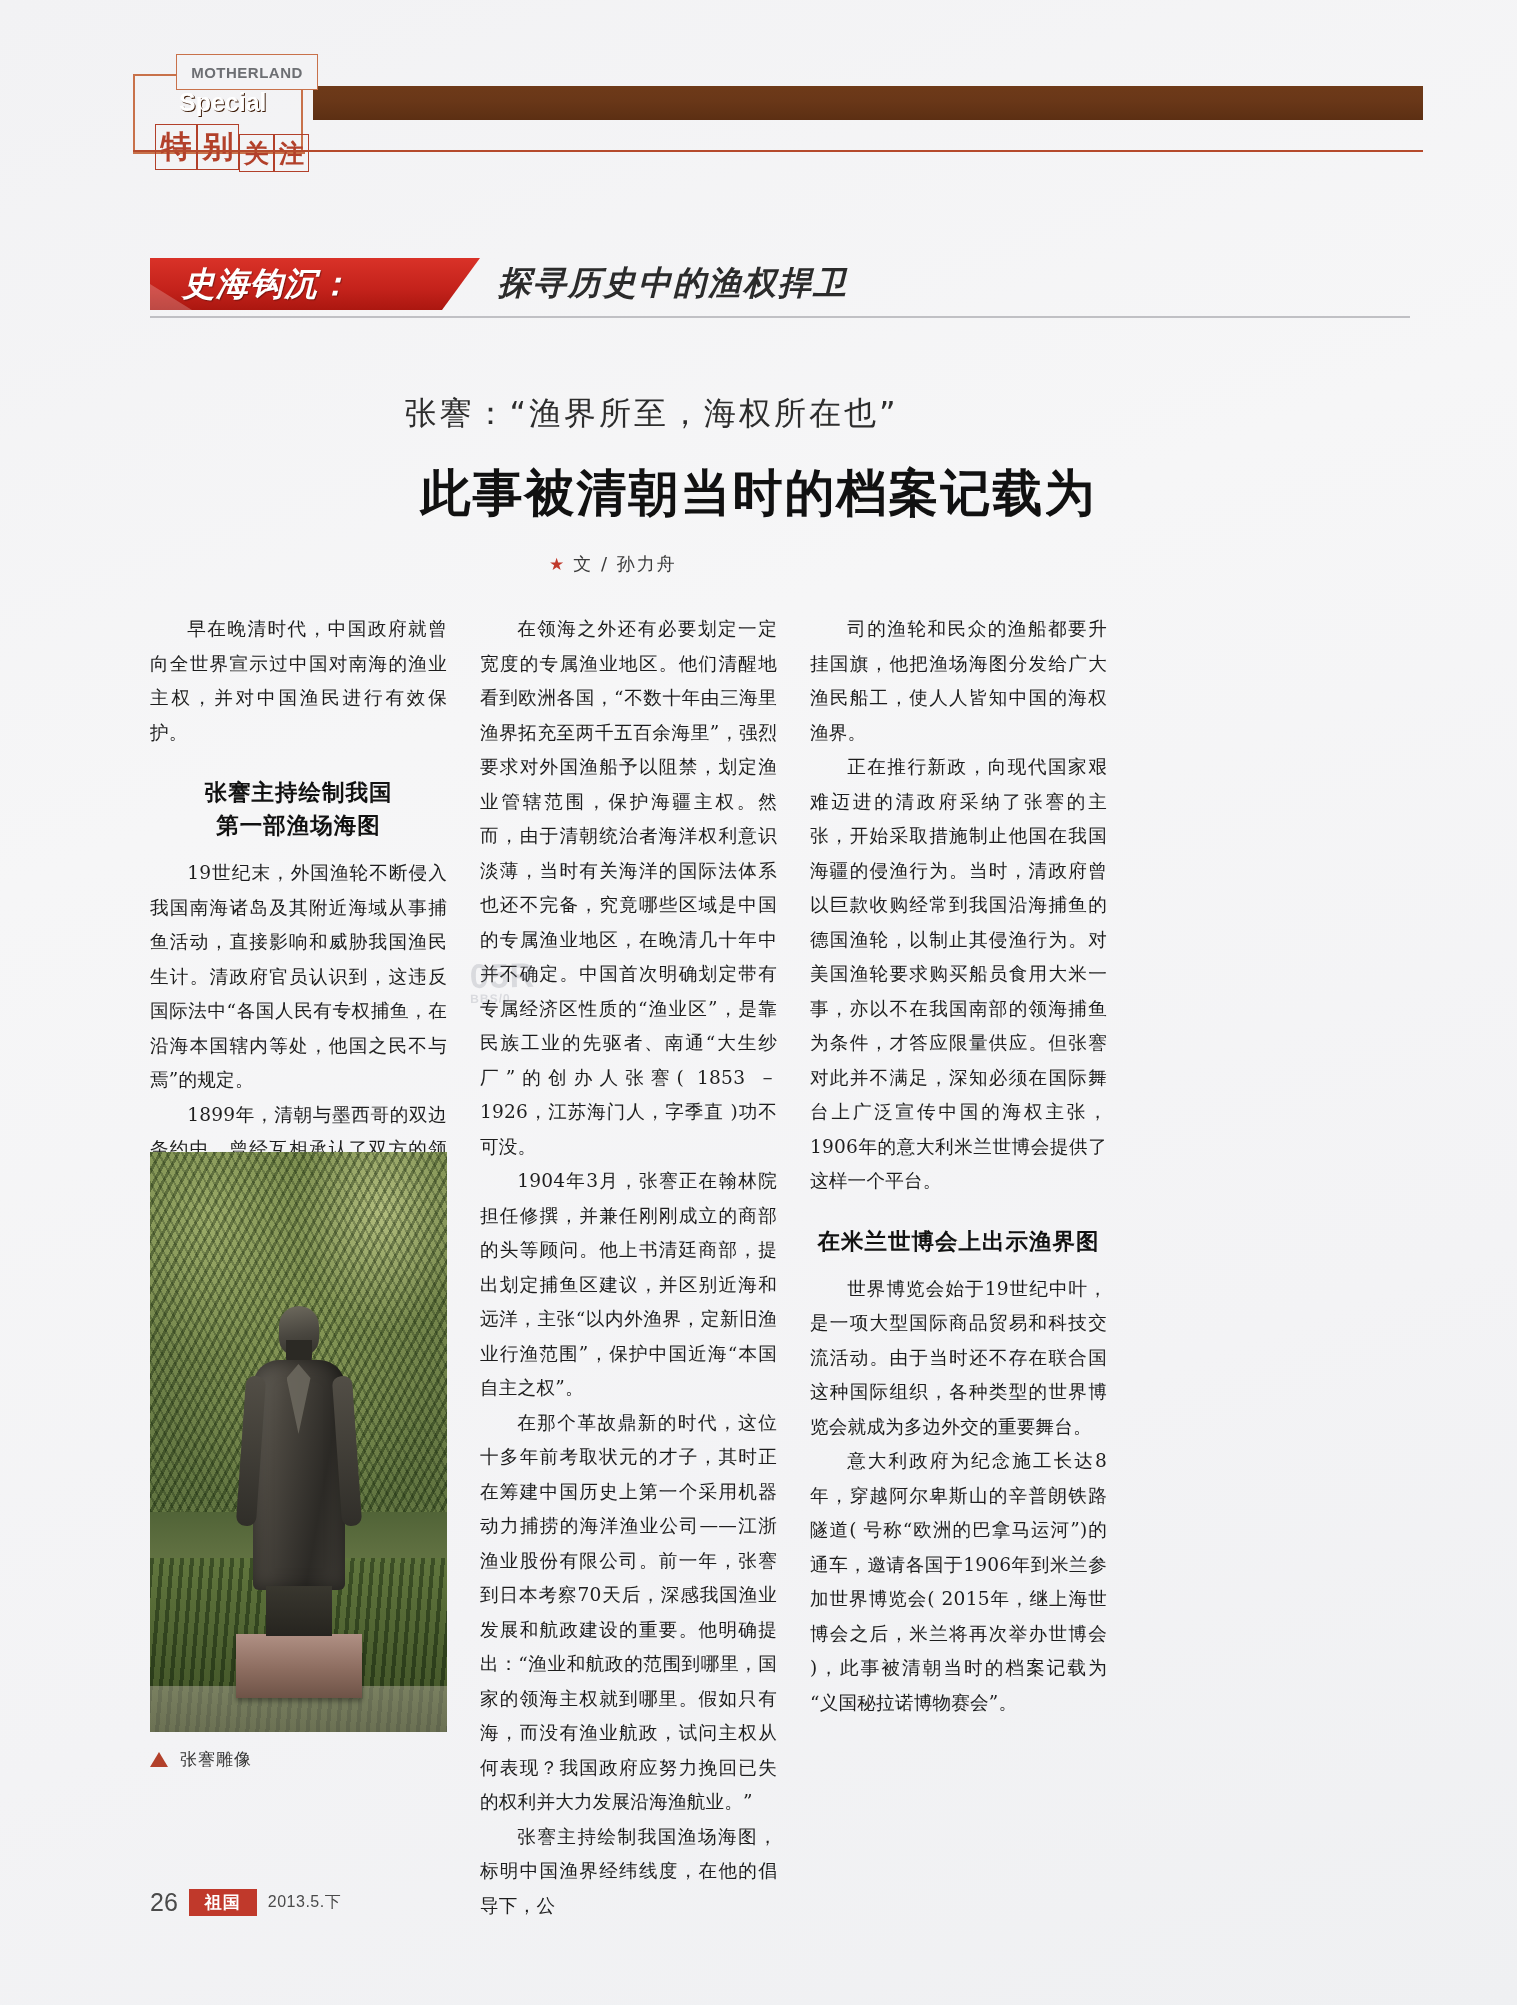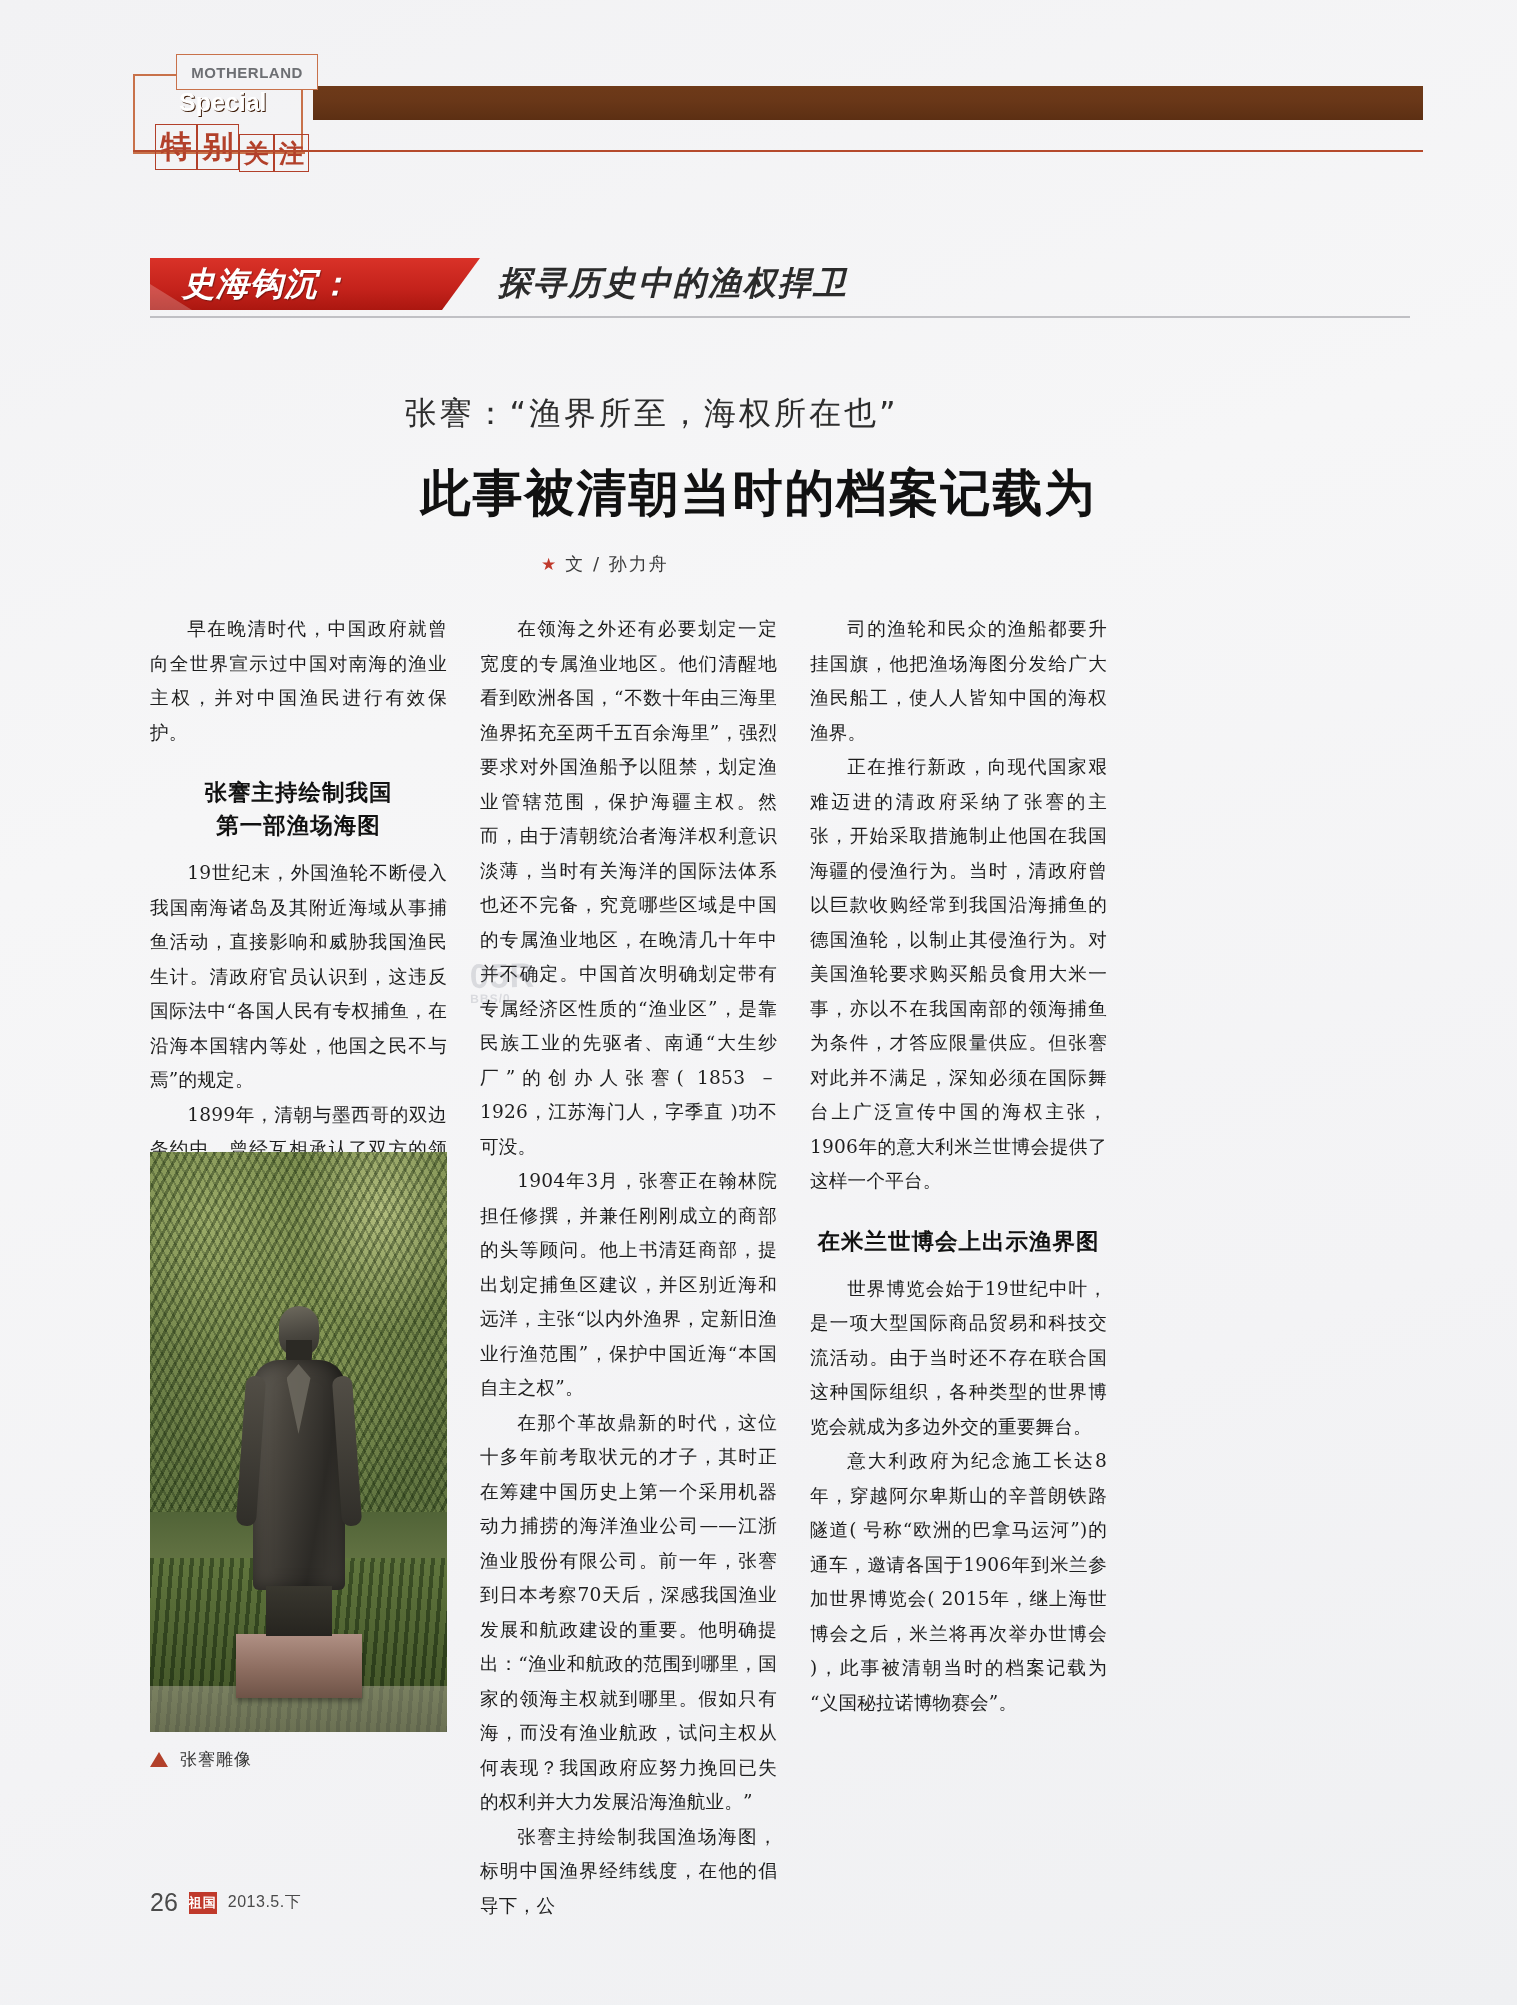--- a/index.html
+++ b/index.html
@@ -94,21 +94,21 @@
     position:absolute;left:0;top:392px;width:1303px;text-align:center;
     font-family:"DejaVu Sans","Liberation Sans",sans-serif;
     font-size:32px;color:#2d2d2d;letter-spacing:3px;font-weight:400;
   }
   .headline{
     position:absolute;left:0;top:460px;width:1517px;text-align:center;
     font-family:"DejaVu Sans","Liberation Sans",sans-serif;
     font-size:50px;font-weight:bold;color:#111;letter-spacing:2px;
   }
   .byline{
-    position:absolute;left:0;top:552px;width:1210px;text-align:center;
+    position:absolute;left:8px;top:552px;width:1210px;text-align:center;
     font-family:"DejaVu Sans","Liberation Sans",sans-serif;
     font-size:18px;color:#3a3a3a;letter-spacing:2px;
   }
   .byline .star{color:#c0392b;font-size:17px;margin-right:7px;}
 
   
   .cols{position:absolute;left:150px;top:612px;width:1262px;height:1210px;}
   .col{position:absolute;top:0;width:297px;}
   .col1{left:0;}
   .col2{left:322px;}
@@ -230,22 +230,22 @@
   }
   .watermark small{display:block;font-size:12px;letter-spacing:1px;margin-top:-4px;}
 
   
   .footer{
     position:absolute;left:150px;top:1888px;
     display:flex;align-items:center;gap:11px;
   }
   .f-num{font-family:"Liberation Sans",sans-serif;font-size:25px;color:#4a4a4a;font-weight:400;}
   .f-mag{
-    background:#c0392b;color:#fff;font-size:13px;font-weight:bold;
-    padding:2px 0;letter-spacing:1px;
+    background:#c0392b;color:#fff;font-size:17px;font-weight:bold;
+    padding:2px 16px;letter-spacing:1px;
     font-family:Liberation Serif, serif;
   }
   .f-date{font-family:"Liberation Sans",sans-serif;font-size:16px;color:#4a4a4a;letter-spacing:.5px;}
 </style>
 </head>
 <body>
 
 <div class="page">
 
   <div class="masthead">

